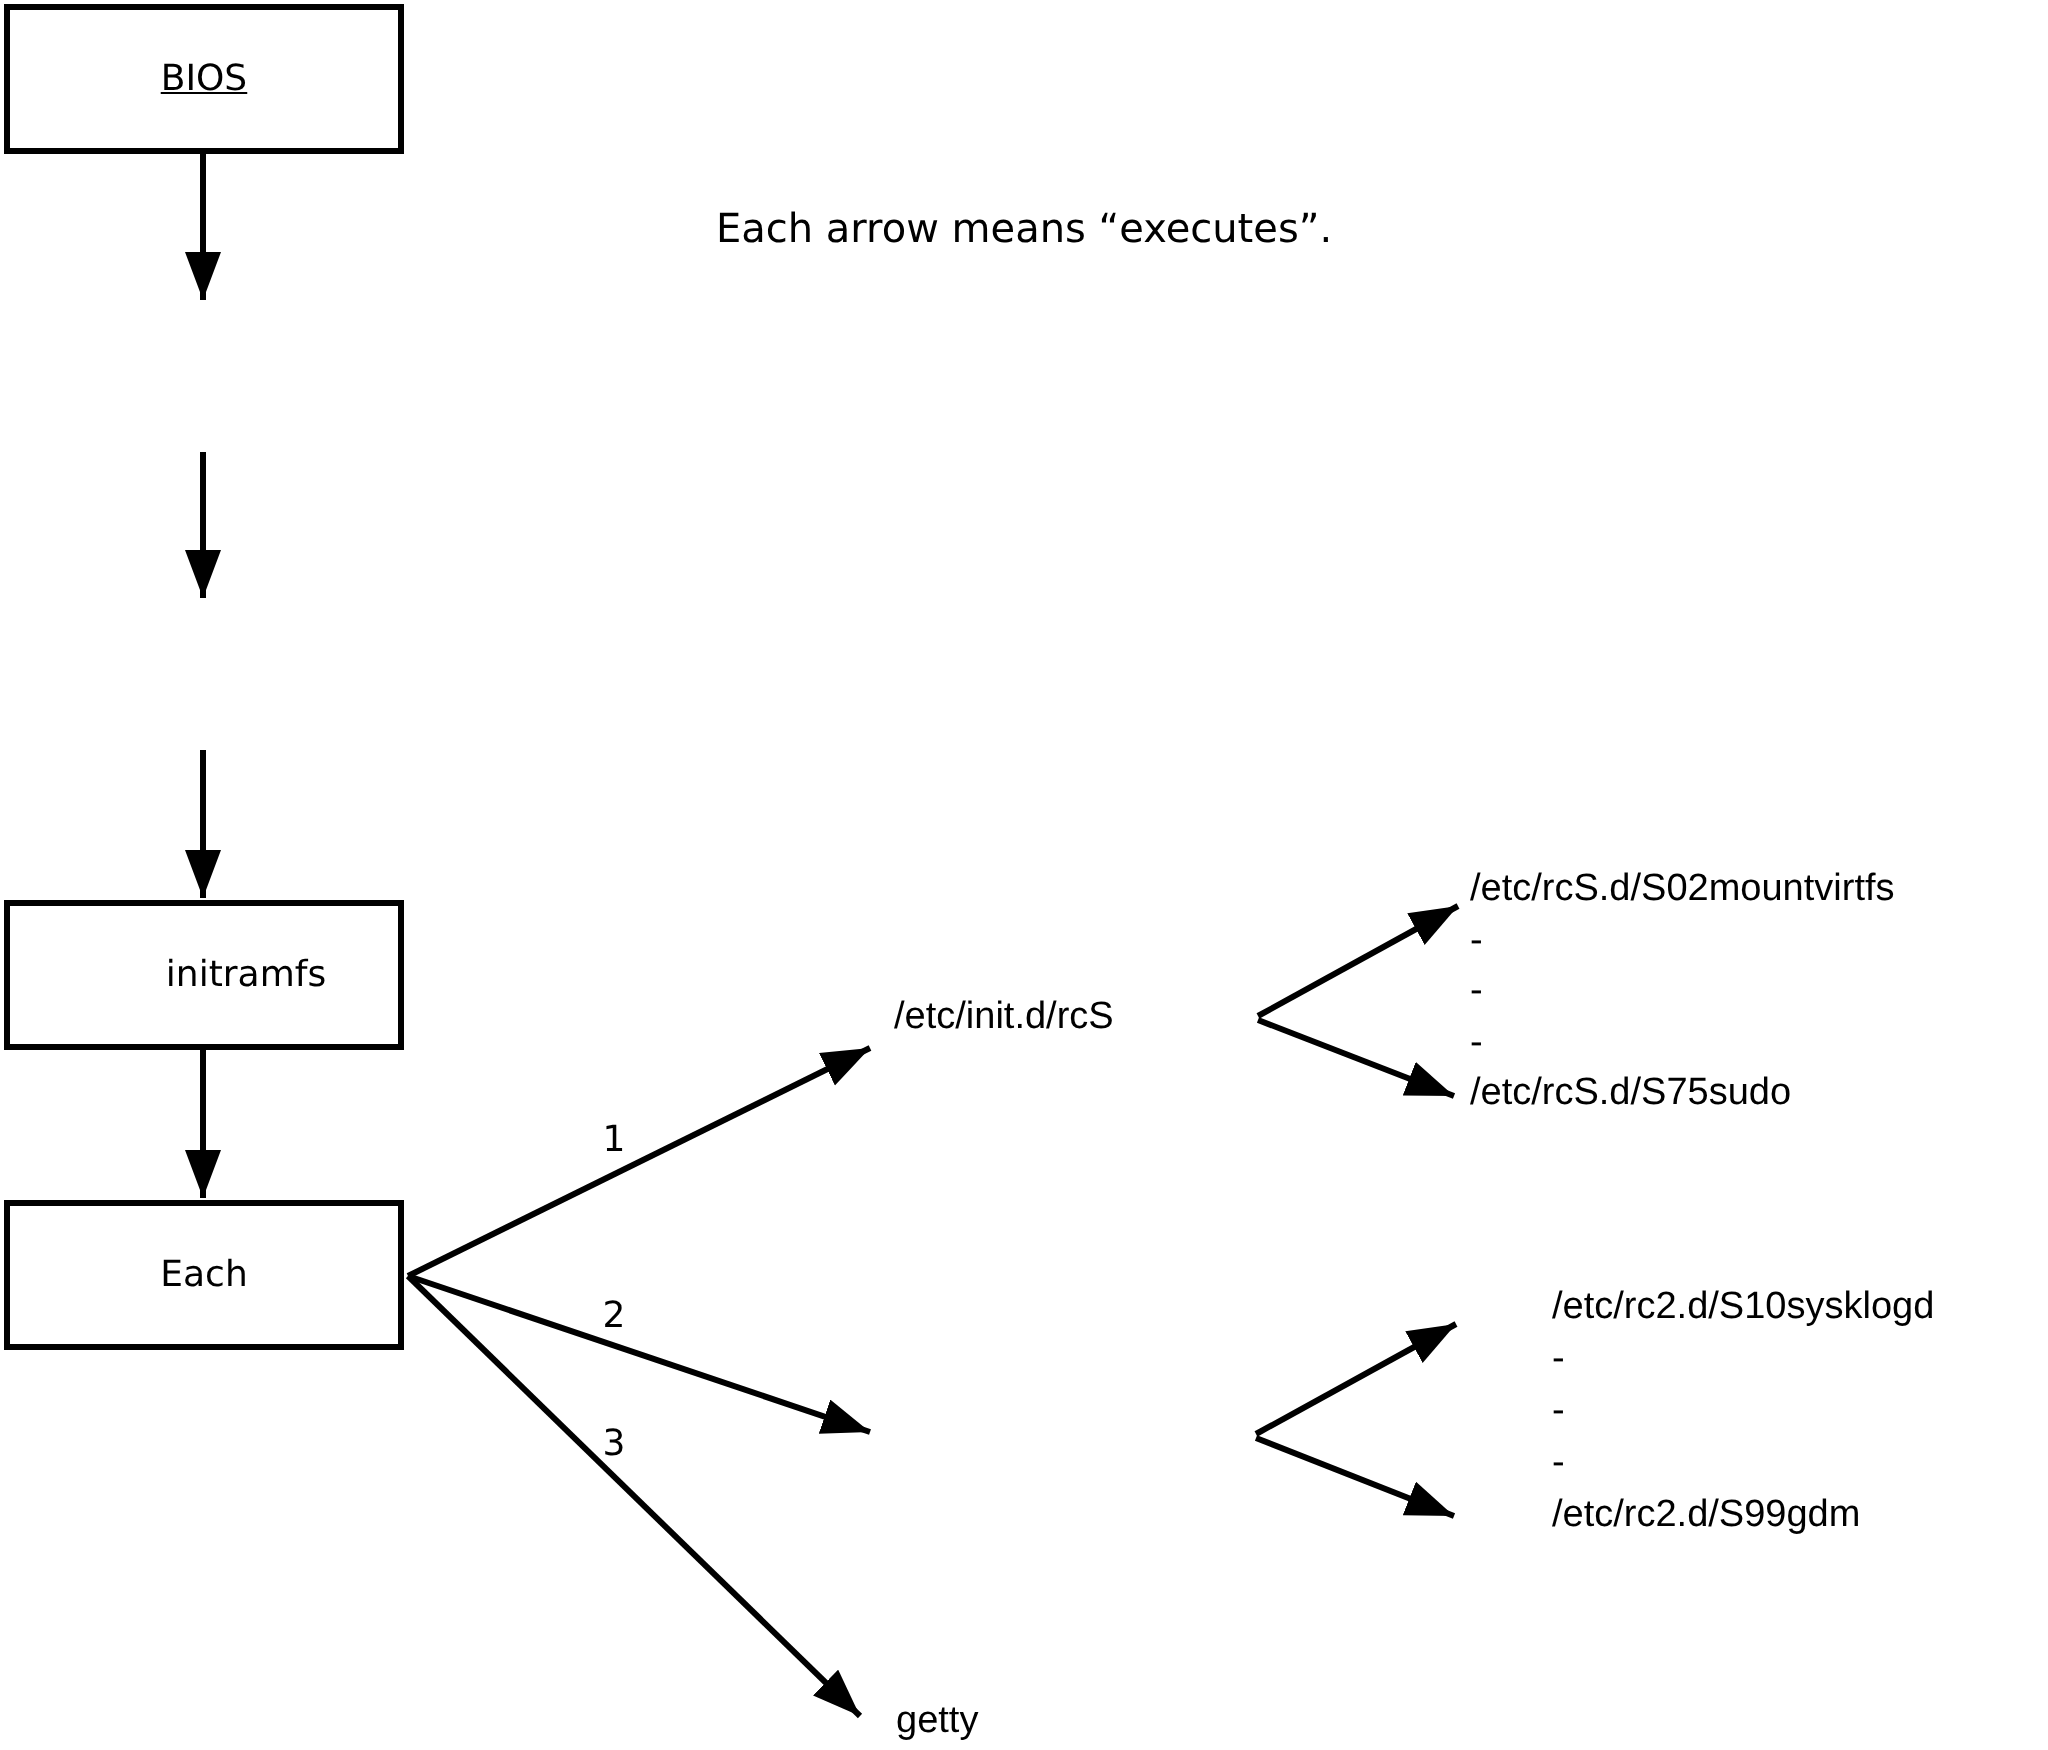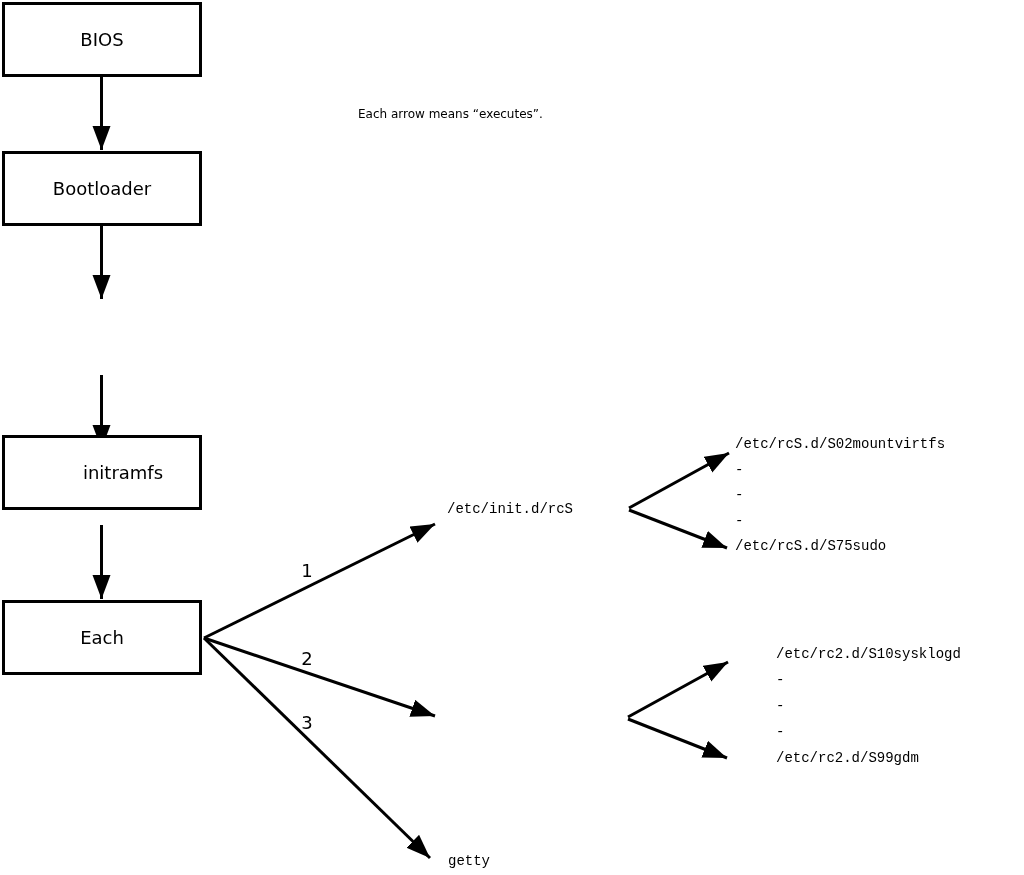--- a/index.html
+++ b/index.html
@@ -29,37 +29,37 @@
     width: 200px;
     height: 75px;
     border: 3px solid #000000;
     box-sizing: border-box;
     background: #ffffff;
     display: flex;
     align-items: center;
     justify-content: center;
     font-size: 18px;
   }
-  .node-bios       { top: 2px; }
+  .node-bios       { top: 2px; text-decoration: underline; }
   .node-bootloader { top: 151px; }
   .node-kernel     { top: 300px; }
-  .node-initramfs  { top: 435px; padding-left: 42px; }
+  .node-initramfs  { top: 450px; padding-left: 42px; }
   .node-init       { top: 600px; }
 
   .note {
     position: absolute;
     left: 358px;
     top: 114px;
     transform: translateY(-50%);
-    font-size: 12px;
+    font-size: 20px;
     white-space: nowrap;
   }
   .mono {
-    font-family: Liberation Mono, monospace;
-    font-size: 14px;
+    font-family: Liberation Sans, sans-serif;
+    font-size: 19px;
     white-space: nowrap;
   }
   .script-label {
     position: absolute;
     transform: translateY(-50%);
   }
   .script-rcs   { left: 447px; top: 509px; }
   .script-rc2   { left: 443px; top: 717px; }
   .script-getty { left: 448px; top: 861px; }
 
@@ -107,23 +107,20 @@
     <line x1="629" y1="508" x2="729" y2="453" stroke="#000000" stroke-width="3" marker-end="url(#ah)"></line>
     <line x1="629" y1="510" x2="727" y2="548" stroke="#000000" stroke-width="3" marker-end="url(#ah)"></line>
 
     <line x1="628" y1="717" x2="728" y2="662" stroke="#000000" stroke-width="3" marker-end="url(#ah)"></line>
     <line x1="628" y1="719" x2="727" y2="758" stroke="#000000" stroke-width="3" marker-end="url(#ah)"></line>
   </svg>
 
   <div class="node node-bios">
     <span>BIOS</span>
   </div>
-  <div class="node node-bootloader">
-    <span>Bootloader</span>
-  </div>
   <div class="node node-initramfs">
     <span>initramfs</span>
   </div>
   <div class="node node-init">
     <span>Each</span>
   </div>
 
   <div class="note">Each arrow means “executes”.</div>
 
   <div class="order-label order-1">1</div>

